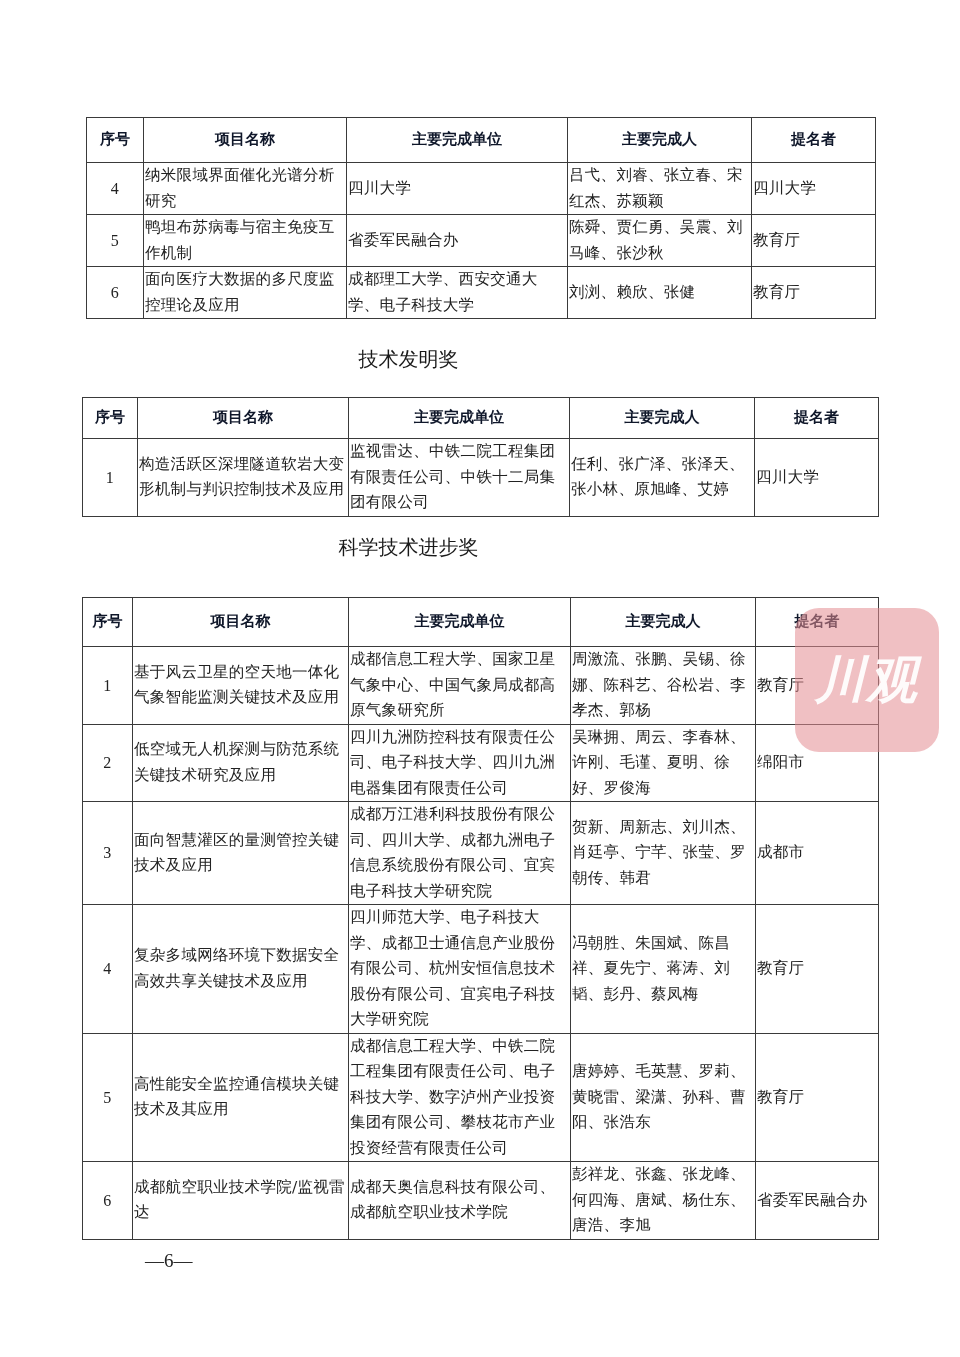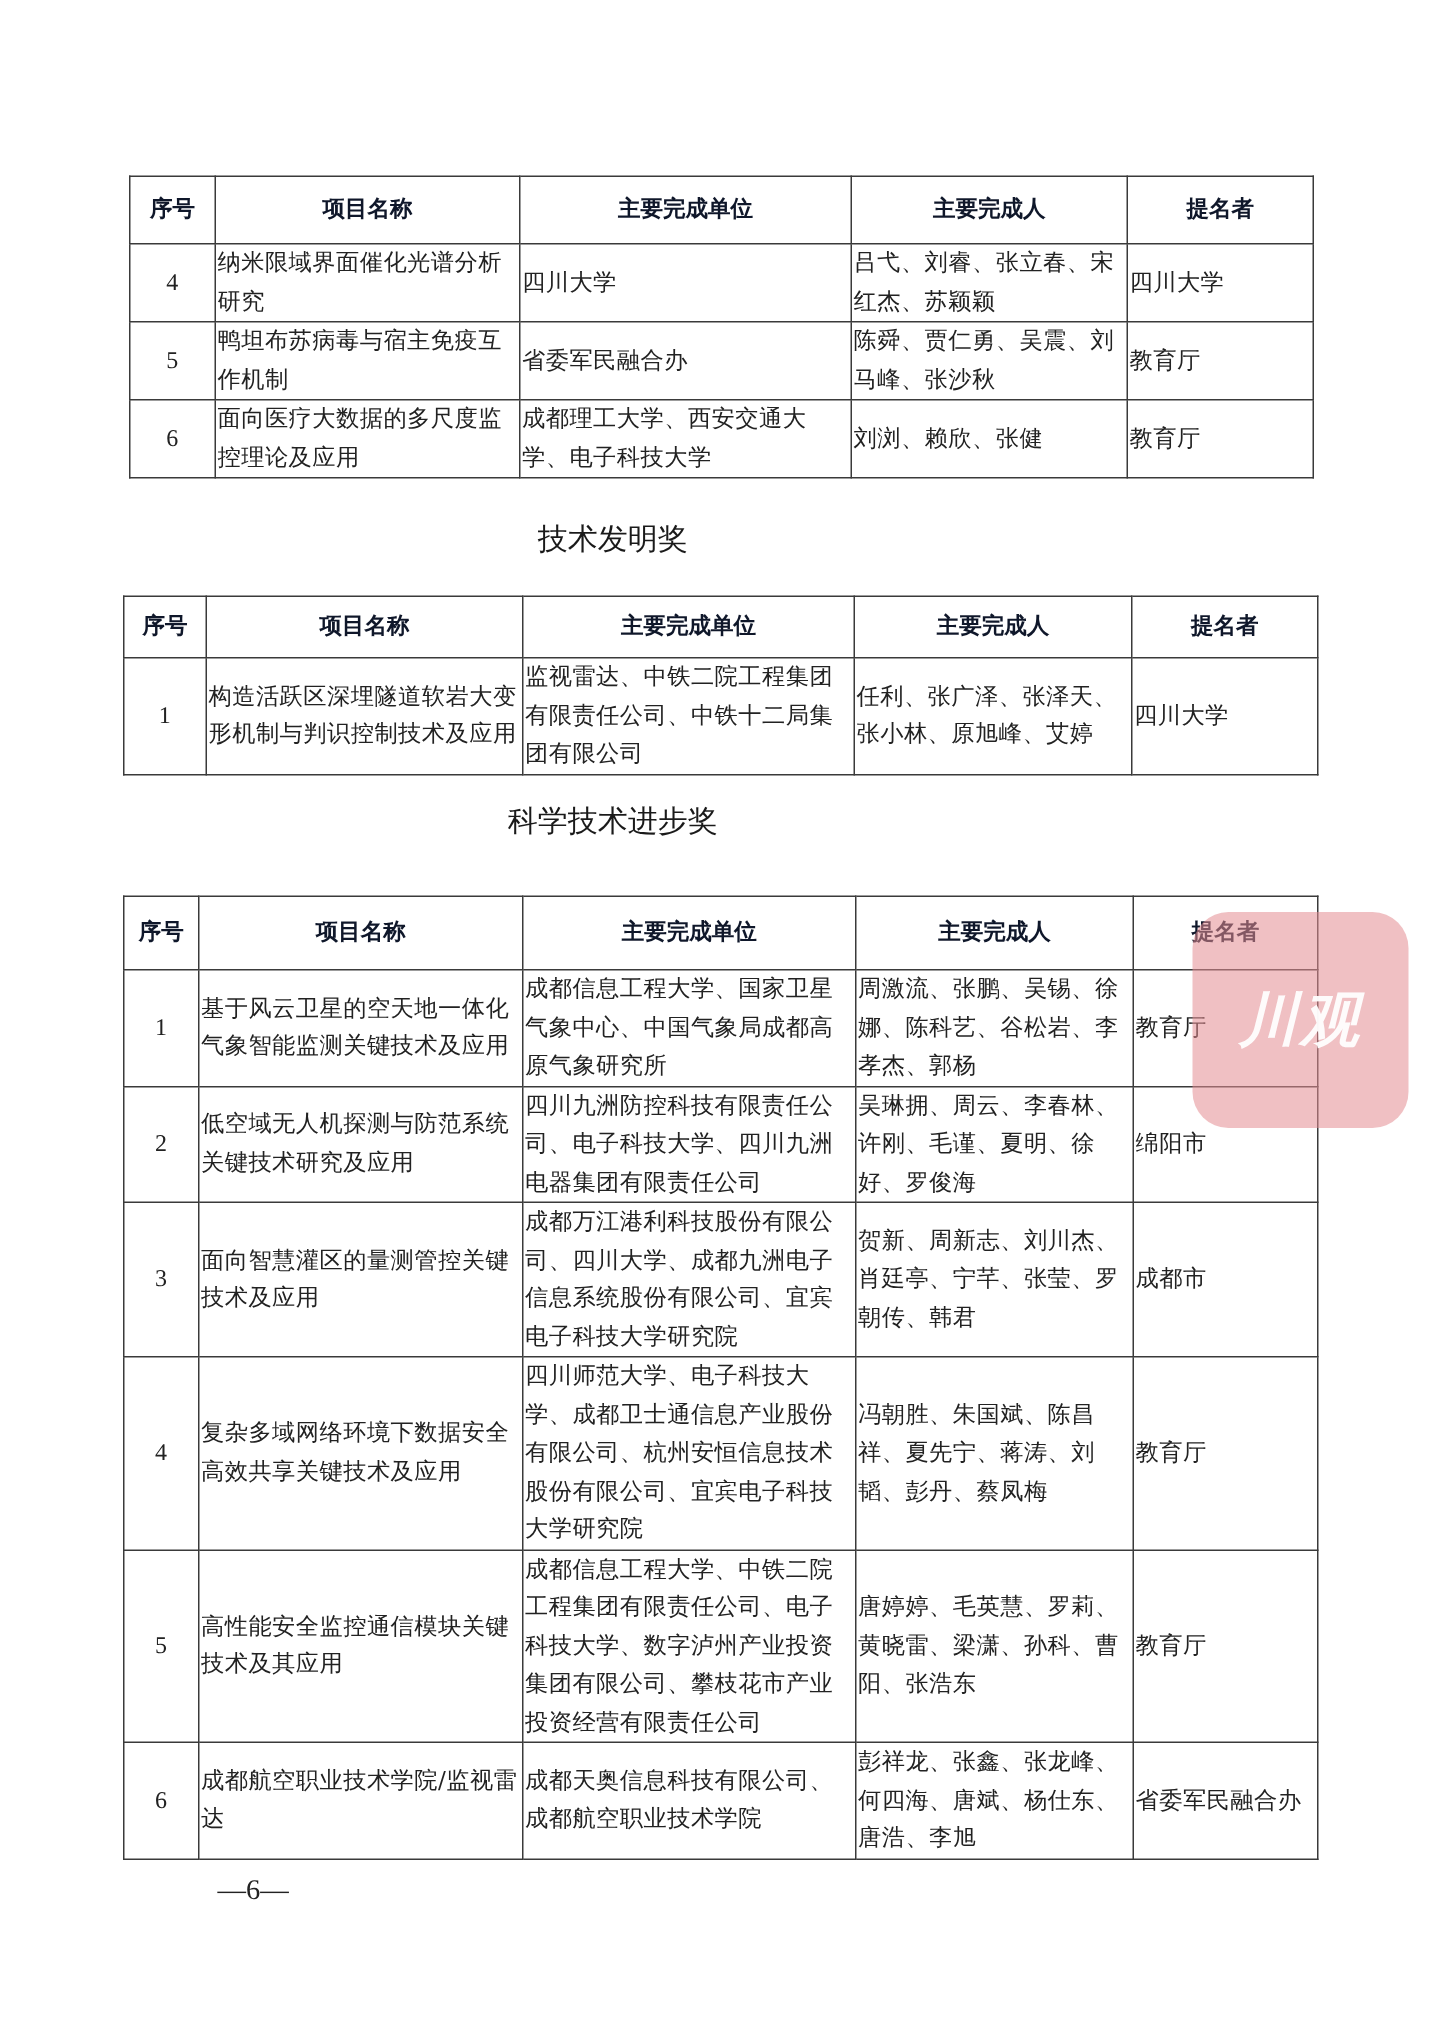--- a/index.html
+++ b/index.html
@@ -26,21 +26,21 @@
   }
   .page-num {
     position: absolute; left: 145px; top: 1250px; font-family: "Liberation Serif", serif; font-size: 19px; color: #222;
   }
   .watermark {
     position: absolute; left: 795px; top: 608px; width: 144px; height: 144px; border-radius: 24px;
     background: rgba(228, 140, 146, 0.55); display: flex; align-items: center; justify-content: center;
     pointer-events: none;
   }
   .watermark span {
-    color: #ffffff; font-family: "DejaVu Serif", serif; font-size: 39px; font-weight: bold; letter-spacing: 2px; opacity: 0.95;
+    color: #ffffff; font-family: "DejaVu Serif", serif; font-size: 50px; font-weight: bold; letter-spacing: 2px; opacity: 0.95;
     font-style: italic;
   }
 </style>
 </head>
 <body>
 
 <table class="award" style="left:86px; top:117px; width:789px;">
   <colgroup>
       <col style="width:57px">
       <col style="width:203px">

